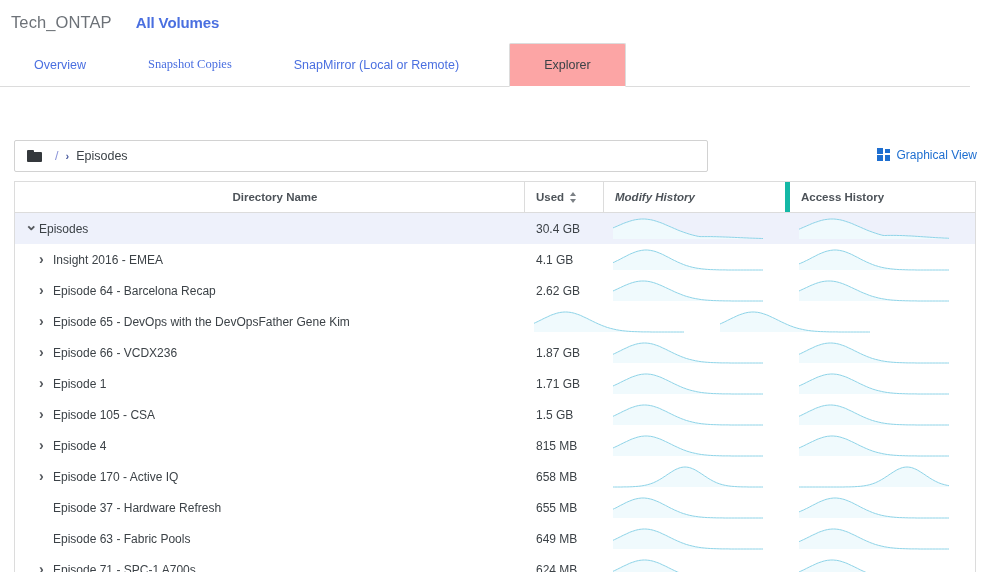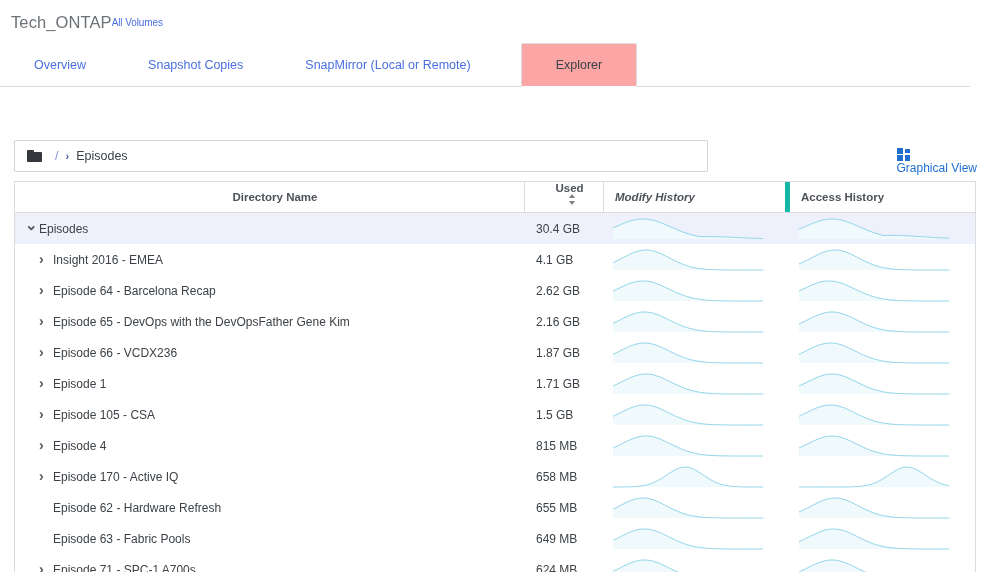--- a/index.html
+++ b/index.html
@@ -12,31 +12,33 @@
   }
 
   
   .page-header {
     position: absolute;
     left: 0; top: 0;
     width: 991px; height: 44px;
     display: flex;
     align-items: center;
     padding-left: 11px;
+    gap: 12px;
   }
   .app-title {
     font-size: 16.5px;
     color: #6d7278;
     font-weight: 400;
     letter-spacing: 0.1px;
   }
   .all-volumes-link {
-    font-size: 10px;
+    font-size: 15px;
     color: #4a6fe0;
-    font-weight: normal;
+    font-weight: bold;
+    margin-left: 12px;
     cursor: pointer;
     letter-spacing: -0.1px;
   }
 
   
   .tab-strip {
     position: absolute;
     left: 0; top: 44px;
     width: 970px; height: 43px;
     border-bottom: 1px solid #dcdcdc;
@@ -49,21 +51,21 @@
     align-items: center;
     justify-content: center;
     font-size: 12.5px;
     color: #4a6fe0;
     cursor: pointer;
     padding: 0 16px;
     position: relative;
     white-space: nowrap;
   }
   .tab.t-overview    { margin-left: 18px; }
-  .tab.t-snapshot    { margin-left: 30px; }
+  .tab.t-snapshot    { margin-left: 30px; font-family: Liberation Serif, serif; }
   .tab.t-snapmirror  { margin-left: 30px; text-align: right; }
   .tab.active {
     margin-left: 34px;
     color: #3c4247;
     background: #fca5a5;
     border: 1px solid #dcdcdc;
     border-bottom: 1px solid #ffffff;
     height: 44px;
     margin-bottom: -1px;
     border-radius: 2px 2px 0 0;
@@ -127,21 +129,20 @@
     font-size: 12.5px;
     color: #3c4247;
   }
 
   .graphical-view {
     position: absolute;
     right: 14px; top: 8px;
     display: flex;
     align-items: flex-start;
     cursor: pointer;
-    flex-direction: column;
   }
   .grid-icon {
     width: 13px; height: 13px;
     position: relative;
     margin-right: 7px;
     flex: none;
   }
   .grid-icon i {
     position: absolute;
     background: #1f6fd0;
@@ -175,21 +176,21 @@
     font-size: 11.5px;
     font-weight: bold;
     color: #4d5359;
     display: flex;
     align-items: center;
     padding-left: 11px;
     cursor: pointer;
     position: relative;
   }
   .th.c-name   { width: 510px; border-right: 1px solid #dcdcdc; justify-content: center; }
-  .th.c-used   { width: 79px;  border-right: 1px solid #dcdcdc; flex-direction: column; }
+  .th.c-used   { width: 79px;  border-right: 1px solid #dcdcdc; }
   .th.c-modify { width: 186px; border-right: 5px solid #14b8a6; font-style: italic; }
   .th.c-access { width: 185px; }
   .sort-icon {
     margin-left: 6px;
     width: 7px; height: 11px;
     position: relative;
     flex: none;
   }
   .sort-icon::before,
   .sort-icon::after {
@@ -365,21 +366,20 @@
             <path d="M0.0 14.0 L1.5 13.3 L3.0 12.6 L4.5 11.9 L6.0 11.2 L7.5 10.5 L9.0 9.8 L10.5 9.1 L12.0 8.4 L13.5 7.8 L15.0 7.2 L16.5 6.6 L18.0 6.1 L19.5 5.6 L21.0 5.2 L22.5 4.8 L24.0 4.5 L25.5 4.3 L27.0 4.1 L28.5 4.0 L30.0 4.0 L31.5 4.0 L33.0 4.1 L34.5 4.3 L36.0 4.5 L37.5 4.8 L39.0 5.2 L40.5 5.6 L42.0 6.1 L43.5 6.6 L45.0 7.2 L46.5 7.8 L48.0 8.4 L49.5 9.1 L51.0 9.8 L52.5 10.5 L54.0 11.2 L55.5 11.9 L57.0 12.6 L58.5 13.3 L60.0 14.0 L61.5 14.7 L63.0 15.4 L64.5 16.0 L66.0 16.6 L67.5 17.2 L69.0 17.8 L70.5 18.4 L72.0 18.9 L73.5 19.4 L75.0 19.8 L76.5 20.2 L78.0 20.6 L79.5 21.0 L81.0 21.3 L82.5 21.6 L84.0 21.9 L85.5 22.1 L87.0 22.4 L88.5 22.6 L90.0 22.8 L91.5 22.9 L93.0 23.1 L94.5 23.2 L96.0 23.3 L97.5 23.4 L99.0 23.5 L100.5 23.6 L102.0 23.6 L103.5 23.7 L105.0 23.7 L106.5 23.8 L108.0 23.8 L109.5 23.8 L111.0 23.9 L112.5 23.9 L114.0 23.9 L115.5 23.9 L117.0 23.9 L118.5 24.0 L120.0 24.0 L121.5 24.0 L123.0 24.0 L124.5 24.0 L126.0 24.0 L127.5 24.0 L129.0 24.0 L130.5 24.0 L132.0 24.0 L133.5 24.0 L135.0 24.0 L136.5 24.0 L138.0 24.0 L139.5 24.0 L141.0 24.0 L142.5 24.0 L144.0 24.0 L145.5 24.0 L147.0 24.0 L148.5 24.0 L150.0 24.0 L 150 24 L 0 24 Z" fill="#f0fafd"></path>
             <path d="M0.0 14.0 L1.5 13.3 L3.0 12.6 L4.5 11.9 L6.0 11.2 L7.5 10.5 L9.0 9.8 L10.5 9.1 L12.0 8.4 L13.5 7.8 L15.0 7.2 L16.5 6.6 L18.0 6.1 L19.5 5.6 L21.0 5.2 L22.5 4.8 L24.0 4.5 L25.5 4.3 L27.0 4.1 L28.5 4.0 L30.0 4.0 L31.5 4.0 L33.0 4.1 L34.5 4.3 L36.0 4.5 L37.5 4.8 L39.0 5.2 L40.5 5.6 L42.0 6.1 L43.5 6.6 L45.0 7.2 L46.5 7.8 L48.0 8.4 L49.5 9.1 L51.0 9.8 L52.5 10.5 L54.0 11.2 L55.5 11.9 L57.0 12.6 L58.5 13.3 L60.0 14.0 L61.5 14.7 L63.0 15.4 L64.5 16.0 L66.0 16.6 L67.5 17.2 L69.0 17.8 L70.5 18.4 L72.0 18.9 L73.5 19.4 L75.0 19.8 L76.5 20.2 L78.0 20.6 L79.5 21.0 L81.0 21.3 L82.5 21.6 L84.0 21.9 L85.5 22.1 L87.0 22.4 L88.5 22.6 L90.0 22.8 L91.5 22.9 L93.0 23.1 L94.5 23.2 L96.0 23.3 L97.5 23.4 L99.0 23.5 L100.5 23.6 L102.0 23.6 L103.5 23.7 L105.0 23.7 L106.5 23.8 L108.0 23.8 L109.5 23.8 L111.0 23.9 L112.5 23.9 L114.0 23.9 L115.5 23.9 L117.0 23.9 L118.5 24.0 L120.0 24.0 L121.5 24.0 L123.0 24.0 L124.5 24.0 L126.0 24.0 L127.5 24.0 L129.0 24.0 L130.5 24.0 L132.0 24.0 L133.5 24.0 L135.0 24.0 L136.5 24.0 L138.0 24.0 L139.5 24.0 L141.0 24.0 L142.5 24.0 L144.0 24.0 L145.5 24.0 L147.0 24.0 L148.5 24.0 L150.0 24.0" fill="none" stroke="#8fd4e8" stroke-width="1"></path>
           </svg>
         </div>
       </div>
       <div class="trow">
         <div class="cell-name lvl1">
           <span class="row-chevron" style="font-size: 14px; position: relative; top: -1px;">›</span>
           <span>Episode 65 - DevOps with the DevOpsFather Gene Kim</span>
         </div>
-        <div class="cell-used">2.16 GB</div>
         <div class="cell-spark">
           <svg width="150" height="27" viewBox="0 0 150 27">
             <path d="M0.0 15.3 L1.5 14.6 L3.0 13.9 L4.5 13.2 L6.0 12.4 L7.5 11.7 L9.0 10.9 L10.5 10.2 L12.0 9.5 L13.5 8.8 L15.0 8.1 L16.5 7.4 L18.0 6.8 L19.5 6.3 L21.0 5.8 L22.5 5.3 L24.0 4.9 L25.5 4.6 L27.0 4.3 L28.5 4.2 L30.0 4.0 L31.5 4.0 L33.0 4.0 L34.5 4.2 L36.0 4.3 L37.5 4.6 L39.0 4.9 L40.5 5.3 L42.0 5.8 L43.5 6.3 L45.0 6.8 L46.5 7.4 L48.0 8.1 L49.5 8.8 L51.0 9.5 L52.5 10.2 L54.0 10.9 L55.5 11.7 L57.0 12.4 L58.5 13.2 L60.0 13.9 L61.5 14.6 L63.0 15.3 L64.5 16.0 L66.0 16.6 L67.5 17.3 L69.0 17.9 L70.5 18.4 L72.0 19.0 L73.5 19.5 L75.0 19.9 L76.5 20.4 L78.0 20.7 L79.5 21.1 L81.0 21.4 L82.5 21.8 L84.0 22.0 L85.5 22.3 L87.0 22.5 L88.5 22.7 L90.0 22.9 L91.5 23.0 L93.0 23.2 L94.5 23.3 L96.0 23.4 L97.5 23.5 L99.0 23.6 L100.5 23.6 L102.0 23.7 L103.5 23.7 L105.0 23.8 L106.5 23.8 L108.0 23.9 L109.5 23.9 L111.0 23.9 L112.5 23.9 L114.0 23.9 L115.5 23.9 L117.0 24.0 L118.5 24.0 L120.0 24.0 L121.5 24.0 L123.0 24.0 L124.5 24.0 L126.0 24.0 L127.5 24.0 L129.0 24.0 L130.5 24.0 L132.0 24.0 L133.5 24.0 L135.0 24.0 L136.5 24.0 L138.0 24.0 L139.5 24.0 L141.0 24.0 L142.5 24.0 L144.0 24.0 L145.5 24.0 L147.0 24.0 L148.5 24.0 L150.0 24.0 L 150 24 L 0 24 Z" fill="#f0fafd"></path>
             <path d="M0.0 15.3 L1.5 14.6 L3.0 13.9 L4.5 13.2 L6.0 12.4 L7.5 11.7 L9.0 10.9 L10.5 10.2 L12.0 9.5 L13.5 8.8 L15.0 8.1 L16.5 7.4 L18.0 6.8 L19.5 6.3 L21.0 5.8 L22.5 5.3 L24.0 4.9 L25.5 4.6 L27.0 4.3 L28.5 4.2 L30.0 4.0 L31.5 4.0 L33.0 4.0 L34.5 4.2 L36.0 4.3 L37.5 4.6 L39.0 4.9 L40.5 5.3 L42.0 5.8 L43.5 6.3 L45.0 6.8 L46.5 7.4 L48.0 8.1 L49.5 8.8 L51.0 9.5 L52.5 10.2 L54.0 10.9 L55.5 11.7 L57.0 12.4 L58.5 13.2 L60.0 13.9 L61.5 14.6 L63.0 15.3 L64.5 16.0 L66.0 16.6 L67.5 17.3 L69.0 17.9 L70.5 18.4 L72.0 19.0 L73.5 19.5 L75.0 19.9 L76.5 20.4 L78.0 20.7 L79.5 21.1 L81.0 21.4 L82.5 21.8 L84.0 22.0 L85.5 22.3 L87.0 22.5 L88.5 22.7 L90.0 22.9 L91.5 23.0 L93.0 23.2 L94.5 23.3 L96.0 23.4 L97.5 23.5 L99.0 23.6 L100.5 23.6 L102.0 23.7 L103.5 23.7 L105.0 23.8 L106.5 23.8 L108.0 23.9 L109.5 23.9 L111.0 23.9 L112.5 23.9 L114.0 23.9 L115.5 23.9 L117.0 24.0 L118.5 24.0 L120.0 24.0 L121.5 24.0 L123.0 24.0 L124.5 24.0 L126.0 24.0 L127.5 24.0 L129.0 24.0 L130.5 24.0 L132.0 24.0 L133.5 24.0 L135.0 24.0 L136.5 24.0 L138.0 24.0 L139.5 24.0 L141.0 24.0 L142.5 24.0 L144.0 24.0 L145.5 24.0 L147.0 24.0 L148.5 24.0 L150.0 24.0" fill="none" stroke="#8fd4e8" stroke-width="1"></path>
           </svg>
         </div>
         <div class="cell-spark last">
           <svg width="150" height="27" viewBox="0 0 150 27">
             <path d="M0.0 16.0 L1.5 15.3 L3.0 14.6 L4.5 13.9 L6.0 13.2 L7.5 12.4 L9.0 11.7 L10.5 10.9 L12.0 10.2 L13.5 9.5 L15.0 8.8 L16.5 8.1 L18.0 7.4 L19.5 6.8 L21.0 6.3 L22.5 5.8 L24.0 5.3 L25.5 4.9 L27.0 4.6 L28.5 4.3 L30.0 4.2 L31.5 4.0 L33.0 4.0 L34.5 4.0 L36.0 4.2 L37.5 4.3 L39.0 4.6 L40.5 4.9 L42.0 5.3 L43.5 5.8 L45.0 6.3 L46.5 6.8 L48.0 7.4 L49.5 8.1 L51.0 8.8 L52.5 9.5 L54.0 10.2 L55.5 10.9 L57.0 11.7 L58.5 12.4 L60.0 13.2 L61.5 13.9 L63.0 14.6 L64.5 15.3 L66.0 16.0 L67.5 16.6 L69.0 17.3 L70.5 17.9 L72.0 18.4 L73.5 19.0 L75.0 19.5 L76.5 19.9 L78.0 20.4 L79.5 20.7 L81.0 21.1 L82.5 21.4 L84.0 21.8 L85.5 22.0 L87.0 22.3 L88.5 22.5 L90.0 22.7 L91.5 22.9 L93.0 23.0 L94.5 23.2 L96.0 23.3 L97.5 23.4 L99.0 23.5 L100.5 23.6 L102.0 23.6 L103.5 23.7 L105.0 23.7 L106.5 23.8 L108.0 23.8 L109.5 23.9 L111.0 23.9 L112.5 23.9 L114.0 23.9 L115.5 23.9 L117.0 23.9 L118.5 24.0 L120.0 24.0 L121.5 24.0 L123.0 24.0 L124.5 24.0 L126.0 24.0 L127.5 24.0 L129.0 24.0 L130.5 24.0 L132.0 24.0 L133.5 24.0 L135.0 24.0 L136.5 24.0 L138.0 24.0 L139.5 24.0 L141.0 24.0 L142.5 24.0 L144.0 24.0 L145.5 24.0 L147.0 24.0 L148.5 24.0 L150.0 24.0 L 150 24 L 0 24 Z" fill="#f0fafd"></path>
             <path d="M0.0 16.0 L1.5 15.3 L3.0 14.6 L4.5 13.9 L6.0 13.2 L7.5 12.4 L9.0 11.7 L10.5 10.9 L12.0 10.2 L13.5 9.5 L15.0 8.8 L16.5 8.1 L18.0 7.4 L19.5 6.8 L21.0 6.3 L22.5 5.8 L24.0 5.3 L25.5 4.9 L27.0 4.6 L28.5 4.3 L30.0 4.2 L31.5 4.0 L33.0 4.0 L34.5 4.0 L36.0 4.2 L37.5 4.3 L39.0 4.6 L40.5 4.9 L42.0 5.3 L43.5 5.8 L45.0 6.3 L46.5 6.8 L48.0 7.4 L49.5 8.1 L51.0 8.8 L52.5 9.5 L54.0 10.2 L55.5 10.9 L57.0 11.7 L58.5 12.4 L60.0 13.2 L61.5 13.9 L63.0 14.6 L64.5 15.3 L66.0 16.0 L67.5 16.6 L69.0 17.3 L70.5 17.9 L72.0 18.4 L73.5 19.0 L75.0 19.5 L76.5 19.9 L78.0 20.4 L79.5 20.7 L81.0 21.1 L82.5 21.4 L84.0 21.8 L85.5 22.0 L87.0 22.3 L88.5 22.5 L90.0 22.7 L91.5 22.9 L93.0 23.0 L94.5 23.2 L96.0 23.3 L97.5 23.4 L99.0 23.5 L100.5 23.6 L102.0 23.6 L103.5 23.7 L105.0 23.7 L106.5 23.8 L108.0 23.8 L109.5 23.9 L111.0 23.9 L112.5 23.9 L114.0 23.9 L115.5 23.9 L117.0 23.9 L118.5 24.0 L120.0 24.0 L121.5 24.0 L123.0 24.0 L124.5 24.0 L126.0 24.0 L127.5 24.0 L129.0 24.0 L130.5 24.0 L132.0 24.0 L133.5 24.0 L135.0 24.0 L136.5 24.0 L138.0 24.0 L139.5 24.0 L141.0 24.0 L142.5 24.0 L144.0 24.0 L145.5 24.0 L147.0 24.0 L148.5 24.0 L150.0 24.0" fill="none" stroke="#8fd4e8" stroke-width="1"></path>
@@ -476,21 +476,21 @@
         </div>
         <div class="cell-spark last">
           <svg width="150" height="27" viewBox="0 0 150 27">
             <path d="M0.0 24.0 L1.5 24.0 L3.0 24.0 L4.5 24.0 L6.0 24.0 L7.5 24.0 L9.0 24.0 L10.5 24.0 L12.0 24.0 L13.5 24.0 L15.0 24.0 L16.5 24.0 L18.0 24.0 L19.5 24.0 L21.0 24.0 L22.5 24.0 L24.0 24.0 L25.5 24.0 L27.0 24.0 L28.5 24.0 L30.0 24.0 L31.5 24.0 L33.0 24.0 L34.5 24.0 L36.0 24.0 L37.5 24.0 L39.0 24.0 L40.5 24.0 L42.0 24.0 L43.5 24.0 L45.0 24.0 L46.5 23.9 L48.0 23.9 L49.5 23.9 L51.0 23.9 L52.5 23.8 L54.0 23.8 L55.5 23.7 L57.0 23.6 L58.5 23.5 L60.0 23.4 L61.5 23.3 L63.0 23.1 L64.5 22.9 L66.0 22.7 L67.5 22.4 L69.0 22.1 L70.5 21.7 L72.0 21.3 L73.5 20.8 L75.0 20.3 L76.5 19.7 L78.0 19.0 L79.5 18.3 L81.0 17.5 L82.5 16.6 L84.0 15.8 L85.5 14.8 L87.0 13.8 L88.5 12.9 L90.0 11.8 L91.5 10.8 L93.0 9.9 L94.5 8.9 L96.0 8.0 L97.5 7.1 L99.0 6.3 L100.5 5.7 L102.0 5.1 L103.5 4.6 L105.0 4.3 L106.5 4.1 L108.0 4.0 L109.5 4.1 L111.0 4.3 L112.5 4.6 L114.0 5.1 L115.5 5.7 L117.0 6.3 L118.5 7.1 L120.0 8.0 L121.5 8.9 L123.0 9.9 L124.5 10.8 L126.0 11.8 L127.5 12.9 L129.0 13.8 L130.5 14.8 L132.0 15.8 L133.5 16.6 L135.0 17.5 L136.5 18.3 L138.0 19.0 L139.5 19.7 L141.0 20.3 L142.5 20.8 L144.0 21.3 L145.5 21.7 L147.0 22.1 L148.5 22.4 L150.0 22.7 L 150 24 L 0 24 Z" fill="#f0fafd"></path>
             <path d="M0.0 24.0 L1.5 24.0 L3.0 24.0 L4.5 24.0 L6.0 24.0 L7.5 24.0 L9.0 24.0 L10.5 24.0 L12.0 24.0 L13.5 24.0 L15.0 24.0 L16.5 24.0 L18.0 24.0 L19.5 24.0 L21.0 24.0 L22.5 24.0 L24.0 24.0 L25.5 24.0 L27.0 24.0 L28.5 24.0 L30.0 24.0 L31.5 24.0 L33.0 24.0 L34.5 24.0 L36.0 24.0 L37.5 24.0 L39.0 24.0 L40.5 24.0 L42.0 24.0 L43.5 24.0 L45.0 24.0 L46.5 23.9 L48.0 23.9 L49.5 23.9 L51.0 23.9 L52.5 23.8 L54.0 23.8 L55.5 23.7 L57.0 23.6 L58.5 23.5 L60.0 23.4 L61.5 23.3 L63.0 23.1 L64.5 22.9 L66.0 22.7 L67.5 22.4 L69.0 22.1 L70.5 21.7 L72.0 21.3 L73.5 20.8 L75.0 20.3 L76.5 19.7 L78.0 19.0 L79.5 18.3 L81.0 17.5 L82.5 16.6 L84.0 15.8 L85.5 14.8 L87.0 13.8 L88.5 12.9 L90.0 11.8 L91.5 10.8 L93.0 9.9 L94.5 8.9 L96.0 8.0 L97.5 7.1 L99.0 6.3 L100.5 5.7 L102.0 5.1 L103.5 4.6 L105.0 4.3 L106.5 4.1 L108.0 4.0 L109.5 4.1 L111.0 4.3 L112.5 4.6 L114.0 5.1 L115.5 5.7 L117.0 6.3 L118.5 7.1 L120.0 8.0 L121.5 8.9 L123.0 9.9 L124.5 10.8 L126.0 11.8 L127.5 12.9 L129.0 13.8 L130.5 14.8 L132.0 15.8 L133.5 16.6 L135.0 17.5 L136.5 18.3 L138.0 19.0 L139.5 19.7 L141.0 20.3 L142.5 20.8 L144.0 21.3 L145.5 21.7 L147.0 22.1 L148.5 22.4 L150.0 22.7" fill="none" stroke="#8fd4e8" stroke-width="1"></path>
           </svg>
         </div>
       </div>
       <div class="trow">
         <div class="cell-name lvl1 leaf">
-          <span>Episode 62 - Hardware Refresh</span>
+          <span>Episode 37 - Hardware Refresh</span>
         </div>
         <div class="cell-used">655 MB</div>
         <div class="cell-spark">
           <svg width="150" height="27" viewBox="0 0 150 27">
             <path d="M0.0 15.2 L1.5 14.5 L3.0 13.8 L4.5 13.0 L6.0 12.2 L7.5 11.4 L9.0 10.7 L10.5 9.9 L12.0 9.1 L13.5 8.4 L15.0 7.7 L16.5 7.1 L18.0 6.5 L19.5 5.9 L21.0 5.4 L22.5 5.0 L24.0 4.7 L25.5 4.4 L27.0 4.2 L28.5 4.0 L30.0 4.0 L31.5 4.0 L33.0 4.2 L34.5 4.4 L36.0 4.7 L37.5 5.0 L39.0 5.4 L40.5 5.9 L42.0 6.5 L43.5 7.1 L45.0 7.7 L46.5 8.4 L48.0 9.1 L49.5 9.9 L51.0 10.7 L52.5 11.4 L54.0 12.2 L55.5 13.0 L57.0 13.8 L58.5 14.5 L60.0 15.2 L61.5 16.0 L63.0 16.6 L64.5 17.3 L66.0 17.9 L67.5 18.5 L69.0 19.1 L70.5 19.6 L72.0 20.0 L73.5 20.5 L75.0 20.9 L76.5 21.3 L78.0 21.6 L79.5 21.9 L81.0 22.2 L82.5 22.4 L84.0 22.6 L85.5 22.8 L87.0 23.0 L88.5 23.1 L90.0 23.3 L91.5 23.4 L93.0 23.5 L94.5 23.6 L96.0 23.6 L97.5 23.7 L99.0 23.7 L100.5 23.8 L102.0 23.8 L103.5 23.9 L105.0 23.9 L106.5 23.9 L108.0 23.9 L109.5 23.9 L111.0 24.0 L112.5 24.0 L114.0 24.0 L115.5 24.0 L117.0 24.0 L118.5 24.0 L120.0 24.0 L121.5 24.0 L123.0 24.0 L124.5 24.0 L126.0 24.0 L127.5 24.0 L129.0 24.0 L130.5 24.0 L132.0 24.0 L133.5 24.0 L135.0 24.0 L136.5 24.0 L138.0 24.0 L139.5 24.0 L141.0 24.0 L142.5 24.0 L144.0 24.0 L145.5 24.0 L147.0 24.0 L148.5 24.0 L150.0 24.0 L 150 24 L 0 24 Z" fill="#f0fafd"></path>
             <path d="M0.0 15.2 L1.5 14.5 L3.0 13.8 L4.5 13.0 L6.0 12.2 L7.5 11.4 L9.0 10.7 L10.5 9.9 L12.0 9.1 L13.5 8.4 L15.0 7.7 L16.5 7.1 L18.0 6.5 L19.5 5.9 L21.0 5.4 L22.5 5.0 L24.0 4.7 L25.5 4.4 L27.0 4.2 L28.5 4.0 L30.0 4.0 L31.5 4.0 L33.0 4.2 L34.5 4.4 L36.0 4.7 L37.5 5.0 L39.0 5.4 L40.5 5.9 L42.0 6.5 L43.5 7.1 L45.0 7.7 L46.5 8.4 L48.0 9.1 L49.5 9.9 L51.0 10.7 L52.5 11.4 L54.0 12.2 L55.5 13.0 L57.0 13.8 L58.5 14.5 L60.0 15.2 L61.5 16.0 L63.0 16.6 L64.5 17.3 L66.0 17.9 L67.5 18.5 L69.0 19.1 L70.5 19.6 L72.0 20.0 L73.5 20.5 L75.0 20.9 L76.5 21.3 L78.0 21.6 L79.5 21.9 L81.0 22.2 L82.5 22.4 L84.0 22.6 L85.5 22.8 L87.0 23.0 L88.5 23.1 L90.0 23.3 L91.5 23.4 L93.0 23.5 L94.5 23.6 L96.0 23.6 L97.5 23.7 L99.0 23.7 L100.5 23.8 L102.0 23.8 L103.5 23.9 L105.0 23.9 L106.5 23.9 L108.0 23.9 L109.5 23.9 L111.0 24.0 L112.5 24.0 L114.0 24.0 L115.5 24.0 L117.0 24.0 L118.5 24.0 L120.0 24.0 L121.5 24.0 L123.0 24.0 L124.5 24.0 L126.0 24.0 L127.5 24.0 L129.0 24.0 L130.5 24.0 L132.0 24.0 L133.5 24.0 L135.0 24.0 L136.5 24.0 L138.0 24.0 L139.5 24.0 L141.0 24.0 L142.5 24.0 L144.0 24.0 L145.5 24.0 L147.0 24.0 L148.5 24.0 L150.0 24.0" fill="none" stroke="#8fd4e8" stroke-width="1"></path>
           </svg>
         </div>
         <div class="cell-spark last">
           <svg width="150" height="27" viewBox="0 0 150 27">

